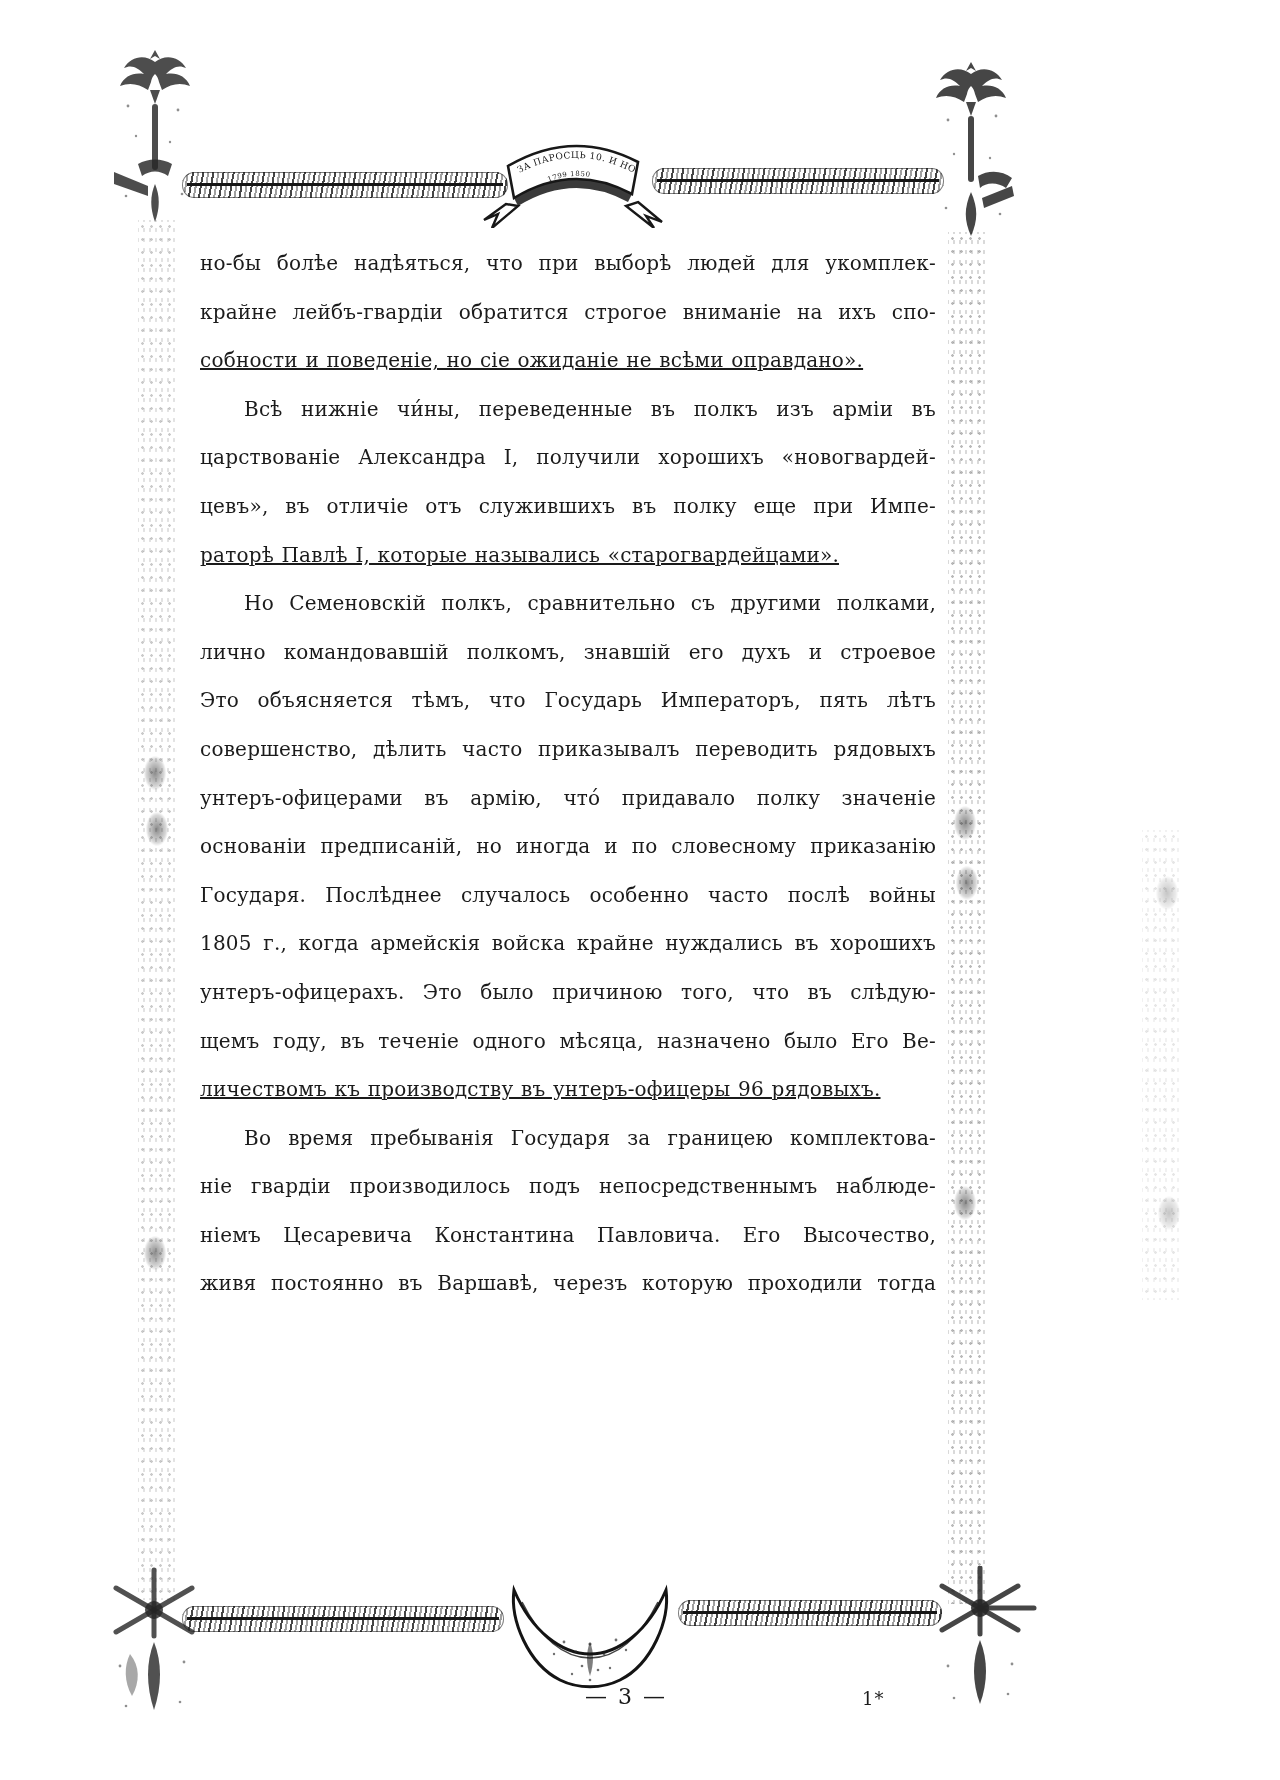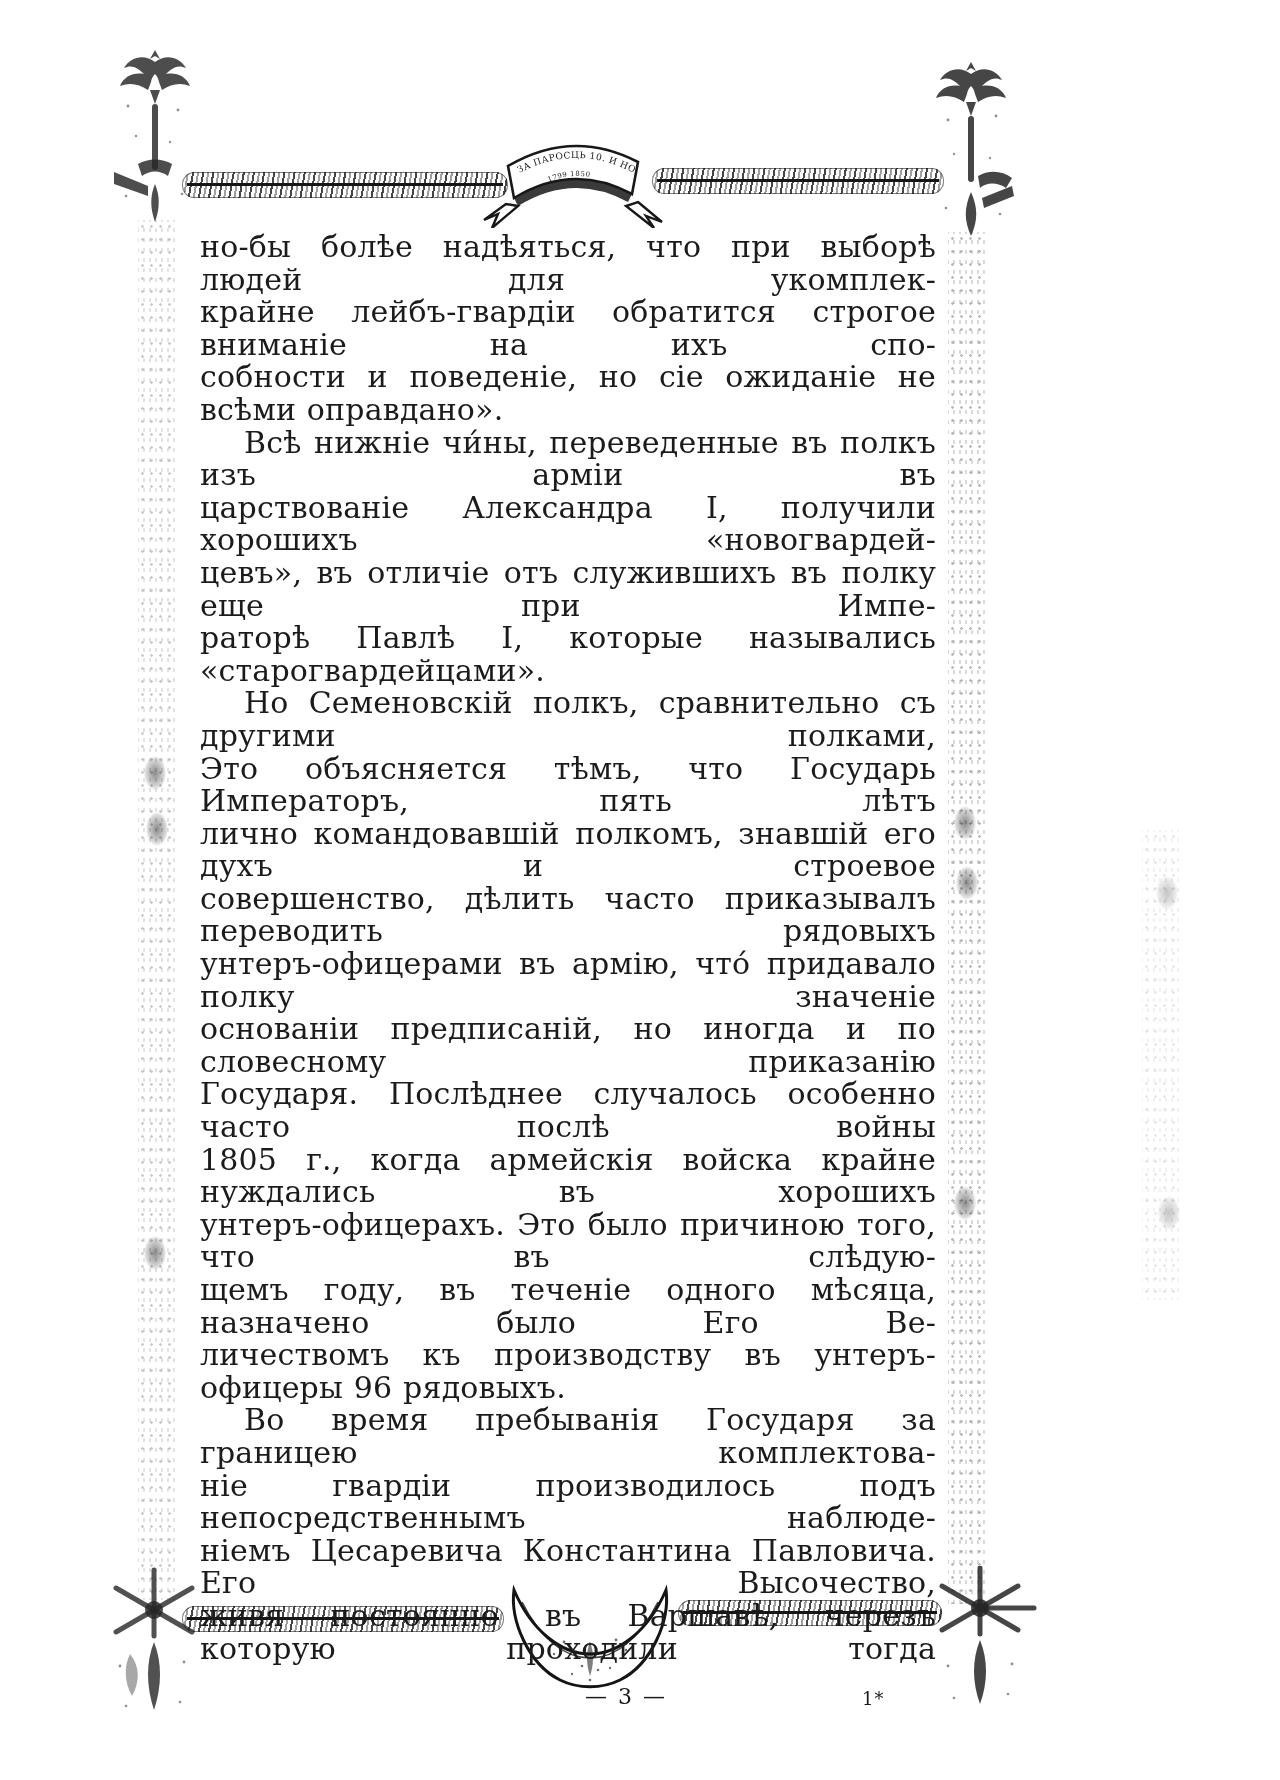--- a/index.html
+++ b/index.html
@@ -11,31 +11,32 @@
     font-family:"DejaVu Serif", serif;
     color:#1b1b1b;
     overflow:hidden;
   }
   
   .textblock{
     position:absolute;
     left:200px;top:231px;width:736px;
   }
   .line{
-    font-size:30px;
+    font-size:20px;
     line-height:32.6px;
     text-align:justify;
     text-align-last:justify;
     white-space:normal;
     letter-spacing:.2px;
     word-spacing:1px;
+    margin-top:16px;
     -webkit-font-smoothing:antialiased;
   }
   .line.indent{ text-indent:44px; }
-  .line.pl{ text-align-last:auto; }
+  .line.pl{ text-align-last:auto;text-decoration:underline; }
 
   
   .pagenum{
     position:absolute;left:556px;top:1684px;width:140px;
     text-align:center;font-size:22px;letter-spacing:2px;
   }
   .sig{
     position:absolute;left:862px;top:1688px;
     font-size:18px;letter-spacing:1px;
   }
@@ -213,22 +214,22 @@
 
   <main class="textblock" id="textblock">
       <div class="line">но-бы болѣе надѣяться, что при выборѣ людей для укомплек-</div>
       <div class="line">крайне лейбъ-гвардіи обратится строгое вниманіе на ихъ спо-</div>
       <div class="line pl">собности и поведеніе, но сіе ожиданіе не всѣми оправдано».</div>
       <div class="line indent">Всѣ нижніе чи́ны, переведенные въ полкъ изъ арміи въ</div>
       <div class="line">царствованіе Александра I, получили хорошихъ «новогвардей-</div>
       <div class="line">цевъ», въ отличіе отъ служившихъ въ полку еще при Импе-</div>
       <div class="line pl">раторѣ Павлѣ I, которые назывались «старогвардейцами».</div>
       <div class="line indent">Но Семеновскій полкъ, сравнительно съ другими полками,</div>
+      <div class="line">лично командовавшій полкомъ, знавшій его духъ и строевое</div>
       <div class="line">Это объясняется тѣмъ, что Государь Императоръ, пять лѣтъ</div>
-      <div class="line">лично командовавшій полкомъ, знавшій его духъ и строевое</div>
       <div class="line">совершенство, дѣлить часто приказывалъ переводить рядовыхъ</div>
       <div class="line">унтеръ-офицерами въ армію, что́ придавало полку значеніе</div>
       <div class="line">основаніи предписаній, но иногда и по словесному приказанію</div>
       <div class="line">Государя. Послѣднее случалось особенно часто послѣ войны</div>
       <div class="line">1805 г., когда армейскія войска крайне нуждались въ хорошихъ</div>
       <div class="line">унтеръ-офицерахъ. Это было причиною того, что въ слѣдую-</div>
       <div class="line">щемъ году, въ теченіе одного мѣсяца, назначено было Его Ве-</div>
       <div class="line pl">личествомъ къ производству въ унтеръ-офицеры 96 рядовыхъ.</div>
       <div class="line indent">Во время пребыванія Государя за границею комплектова-</div>
       <div class="line">ніе гвардіи производилось подъ непосредственнымъ наблюде-</div>

